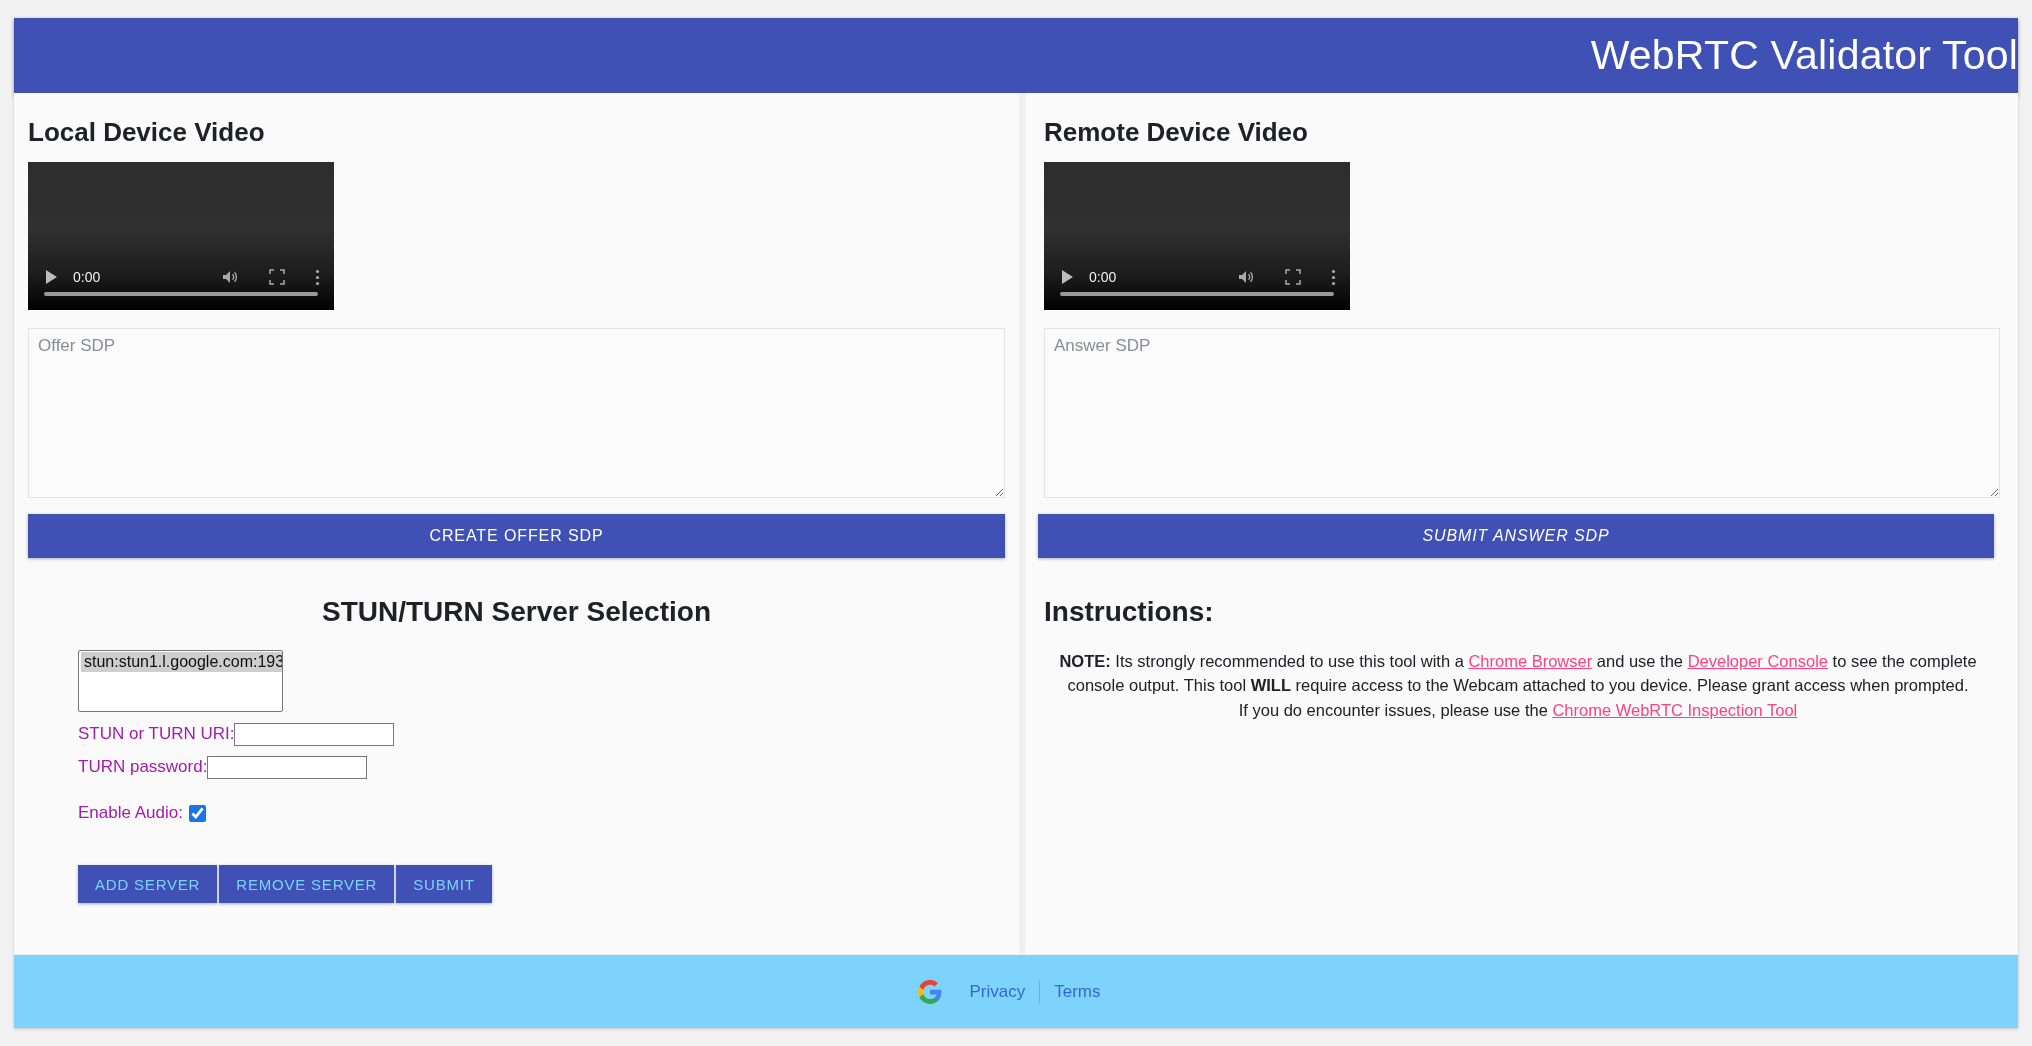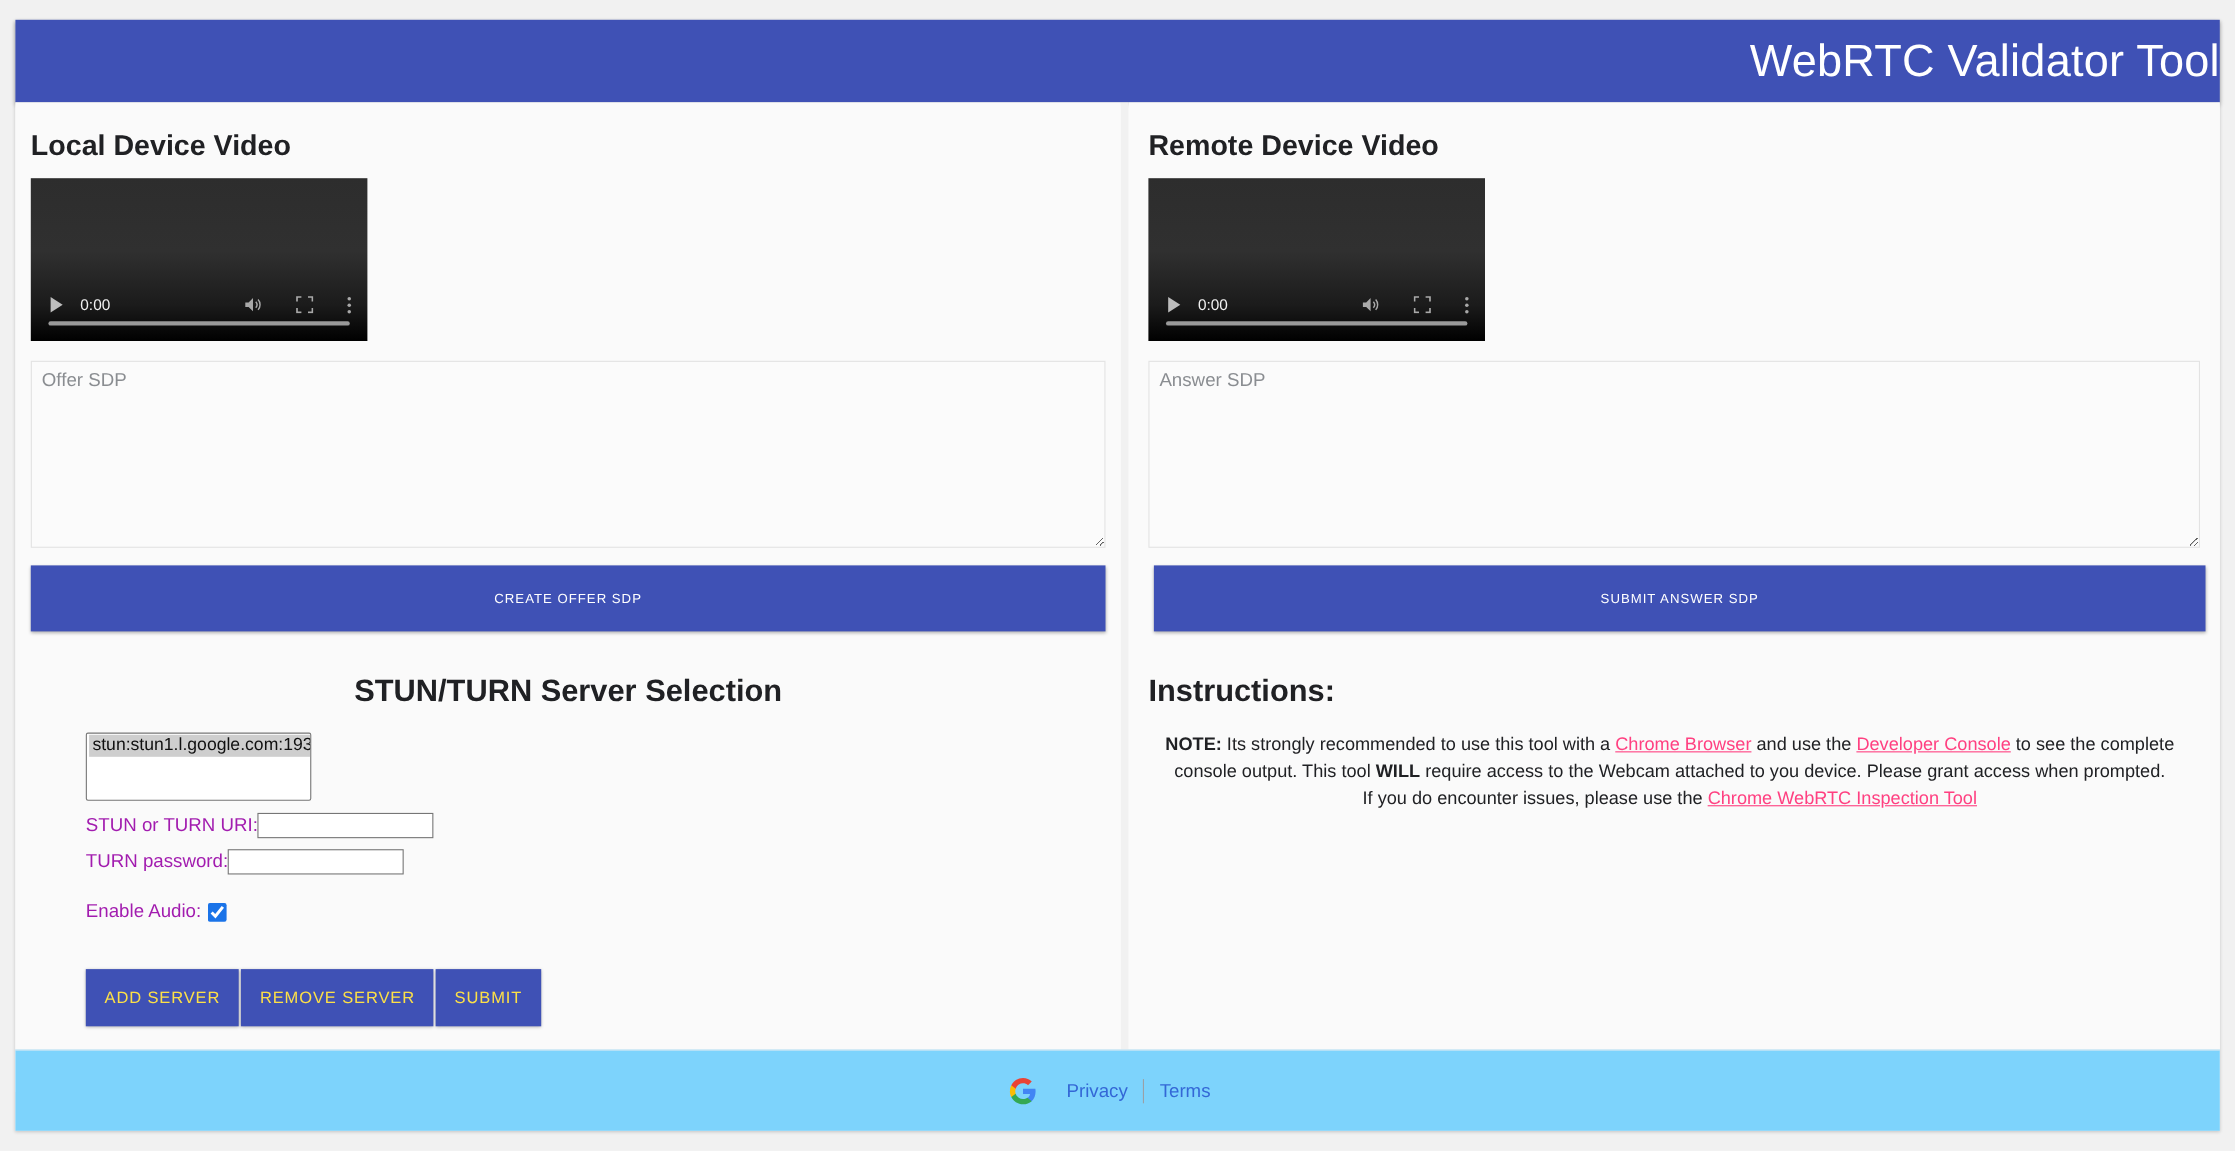--- a/index.html
+++ b/index.html
@@ -126,32 +126,32 @@
     padding: 7px 9px;
     outline: none;
   }
   textarea.sdp::placeholder { color: #8a8d91; }
 
   
   .btn-wide {
     display: block;
     width: calc(100% - 28px);
     margin: 16px 14px 0 14px;
-    height: 60px;
+    height: 44px;
     background: #3f51b5;
     color: #ffffff;
     border: none;
-    font-size: 12px;
+    font-size: 16px;
     font-weight: 500;
     letter-spacing: .9px;
     cursor: pointer;
     box-shadow: 0 1px 3px rgba(0,0,0,.3);
     font-family: "Liberation Sans", sans-serif;
   }
-  .col-right .btn-wide { width: calc(100% - 36px); margin-left: 23px; margin-right: 18px; }
+  .col-right .btn-wide { width: calc(100% - 36px); margin-left: 12px; margin-right: 18px; font-style: italic; }
 
   
   .panel-title {
     text-align: center;
     font-size: 28px;
     font-weight: 700;
     color: #202124;
     margin: 0;
     padding: 38px 0 0 0;
   }
@@ -202,23 +202,23 @@
   .audio-row input[type="checkbox"] {
     width: 17px; height: 17px;
     margin: 0 0 0 6px;
     accent-color: #1a73e8;
     cursor: pointer;
   }
 
   .btn-group { display: flex; margin-top: 40px; }
   .btn-sm {
     background: #3f51b5;
-    color: #fde047;
+    color: #7dd3fc;
     border: none;
-    height: 52px;
+    height: 38px;
     padding: 0 17px;
     font-size: 15px;
     font-weight: 500;
     letter-spacing: .8px;
     cursor: pointer;
     box-shadow: 0 1px 3px rgba(0,0,0,.3);
     margin-right: 2px;
     font-family: "Liberation Sans", sans-serif;
   }
 

